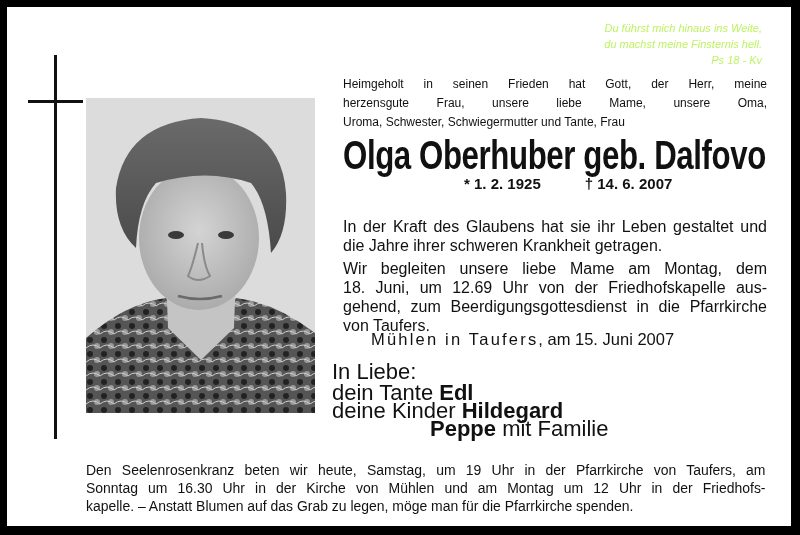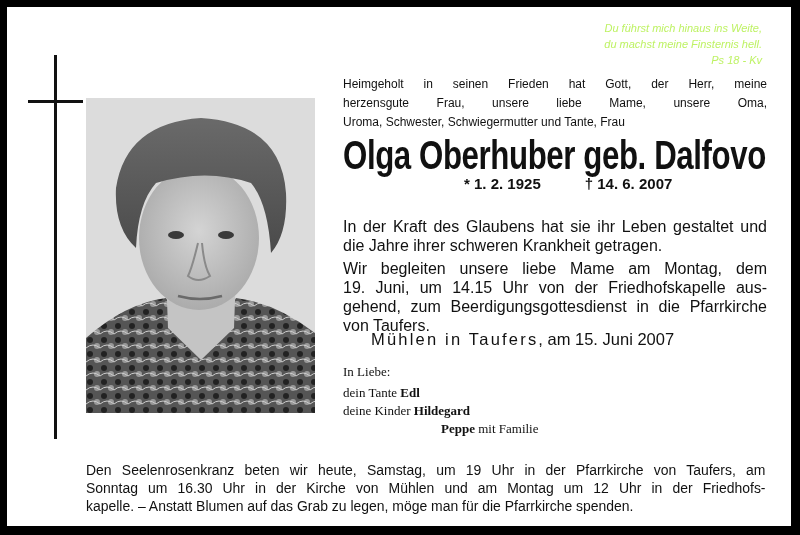--- a/index.html
+++ b/index.html
@@ -17,21 +17,21 @@
   .dates { position:absolute; left:440px; top:175px; font-size:15px; font-weight:bold; white-space:nowrap;margin-left:24px; }
   .dates span { display:inline-block; }
   .dates .death { margin-left:44px; }
   .para { position:absolute; left:343px; width:424px; font-size:16px; line-height:19px; }
   .para div { white-space:nowrap; text-align:justify; text-align-last:justify; }
   .para div.last { text-align-last:left; }
   .p1 { top:217px; }
   .p2 { top:259px; }
   .place { position:absolute; left:343px; top:330px; font-size:16.5px; white-space:nowrap; }
   .place .spaced { letter-spacing:2.2px;margin-left:28px; }
-  .sign { position:absolute; left:343px; top:363px; font-size:13px; line-height:18px;font-family:Liberation Serif, serif; }
+  .sign { position:absolute; left:332px; top:363px; font-size:22px; line-height:18px; }
   .sign .row { white-space:nowrap; }
   .sign .indent { padding-left:98px; }
   .sign .first { margin-bottom:3px; }
   b { font-weight:bold; }
   .footer { position:absolute; left:86px; top:461px; width:680px; font-size:15.5px; line-height:18px; transform:scaleX(0.9); transform-origin:left top; width:755px; }
   .footer div { white-space:nowrap; text-align:justify; text-align-last:justify; }
   .footer div.last { text-align-last:left; }
 </style>
 </head>
 <body>
@@ -96,21 +96,21 @@
   <span>* 1. 2. 1925</span><span class="death">† 14. 6. 2007</span>
 </div>
 
 <div class="para p1">
   <div>In der Kraft des Glaubens hat sie ihr Leben gestaltet und</div>
   <div class="last">die Jahre ihrer schweren Krankheit getragen.</div>
 </div>
 
 <div class="para p2">
   <div>Wir begleiten unsere liebe Mame am Montag, dem</div>
-  <div>19. Juni, um 14.15 Uhr von der Friedhofskapelle aus-</div>
+  <div>18. Juni, um 12.69 Uhr von der Friedhofskapelle aus-</div>
   <div>gehend, zum Beerdigungsgottesdienst in die Pfarrkirche</div>
   <div class="last">von Taufers.</div>
 </div>
 
 <div class="place">
   <span class="spaced">Mühlen in Taufers</span><span>, am 15. Juni 2007</span>
 </div>
 
 <div class="sign">
   <div class="row first">In Liebe:</div>

